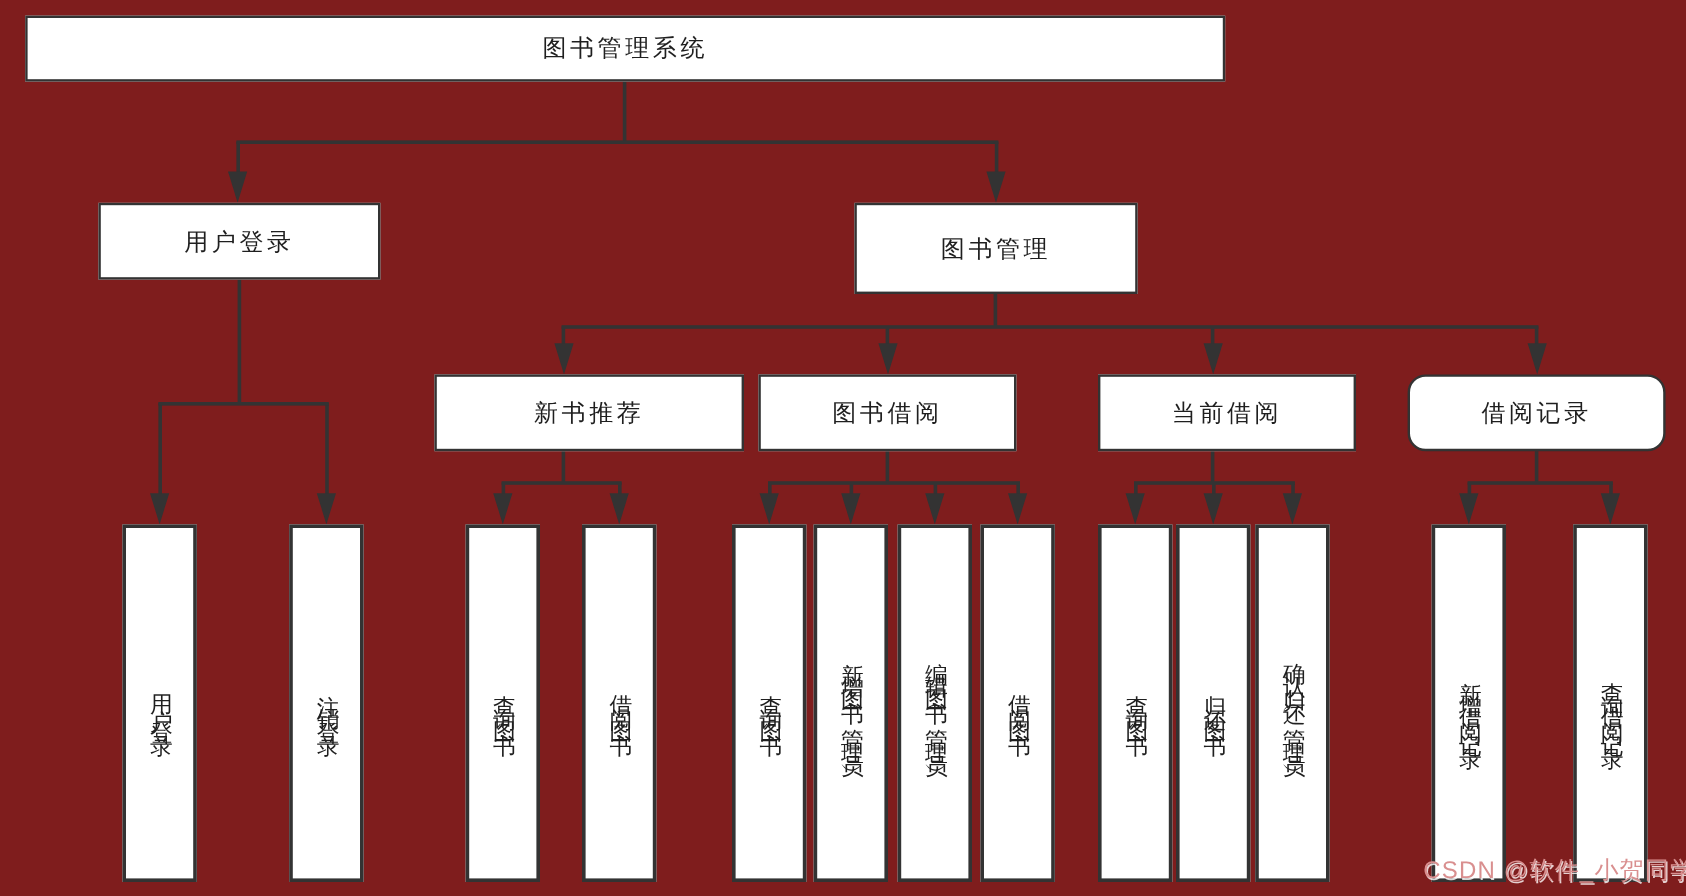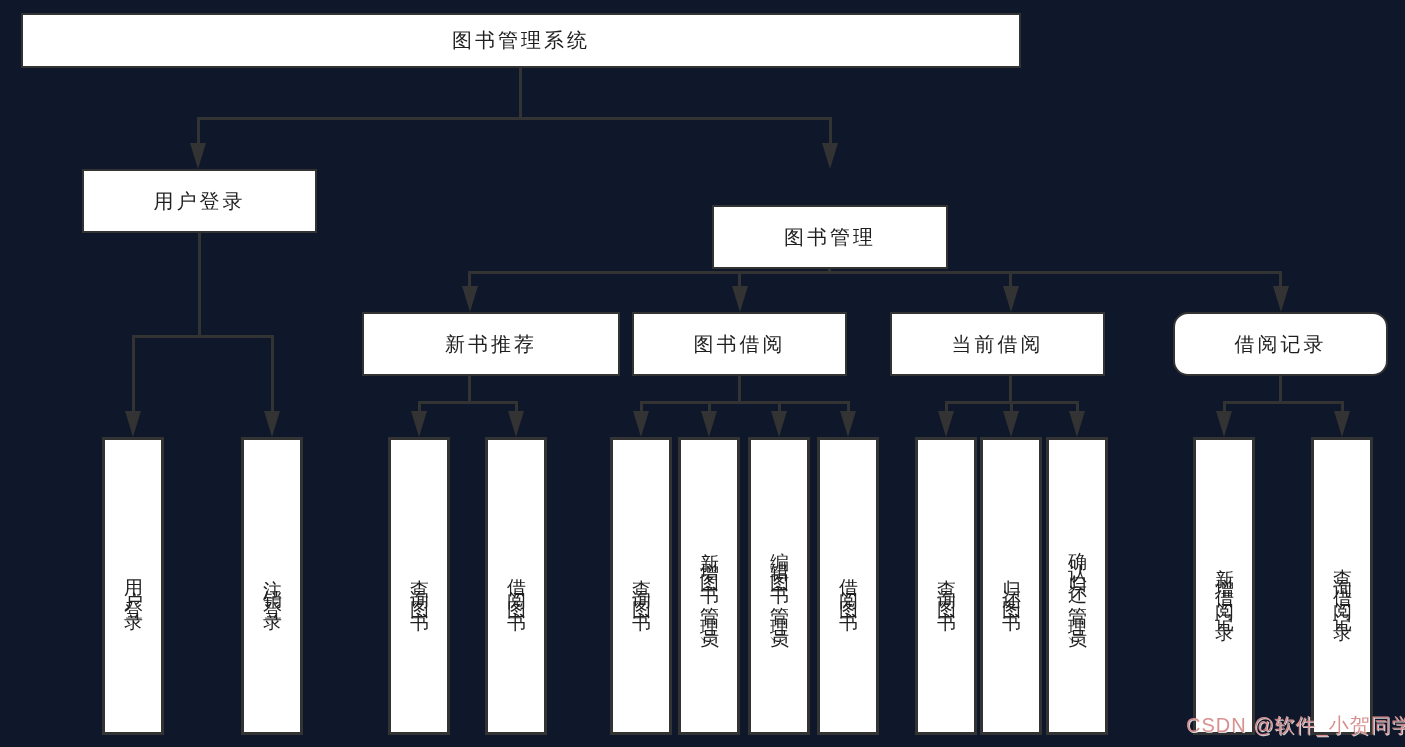--- a/index.html
+++ b/index.html
@@ -6,21 +6,21 @@
     --line:#333333;
     --text:#1f1f1f;
     --wm:#d98f8f;
   }
   html,body{margin:0;padding:0;background:#ffffff;}
   body{font-family:"Liberation Sans","DejaVu Sans",sans-serif;}
   #canvas{
     position:relative;
     width:1405px;
     height:747px;
-    background:#0f172a;
+    background:#7f1d1d;
     overflow:hidden;
     text-align:right;
   }
   .box{
     position:absolute;
     background:#ffffff;
     border:2.5px solid var(--line);
     box-sizing:border-box;
     display:flex;
     align-items:center;
@@ -63,25 +63,25 @@
   #watermark .wm-brand{}
 </style>
 </head>
 <body>
 
 <div id="canvas">
 
   <div class="box hbox" style="left:21px;top:13px;width:1000px;height:55px;">图书管理系统</div>
 
   <div class="box hbox" style="left:82px;top:169px;width:235px;height:64px;">用户登录</div>
-  <div class="box hbox" style="left:712px;top:169px;width:236px;height:64px;margin-top:36px;">图书管理</div>
+  <div class="box hbox" style="left:712px;top:169px;width:236px;height:76px;">图书管理</div>
 
   <div class="box hbox" style="left:362px;top:312px;width:258px;height:64px;">新书推荐</div>
   <div class="box hbox" style="left:632px;top:312px;width:215px;height:64px;">图书借阅</div>
-  <div class="box hbox" style="left:890px;top:312px;width:215px;height:64px;">当前借阅</div>
+  <div class="box hbox" style="left:915px;top:312px;width:215px;height:64px;">当前借阅</div>
   <div class="box hbox" style="left:1173px;top:312px;width:215px;height:64px;border-radius:15px;">借阅记录</div>
 
   <div class="box vbox" style="left:102px;top:437px;width:62px;height:298px;">用户登录</div>
   <div class="box vbox" style="left:241px;top:437px;width:62px;height:298px;">注销登录</div>
 
   <div class="box vbox" style="left:388px;top:437px;width:62px;height:298px;">查询图书</div>
   <div class="box vbox" style="left:485px;top:437px;width:62px;height:298px;">借阅图书</div>
 
   <div class="box vbox" style="left:610px;top:437px;width:62px;height:298px;">查询图书</div>
   <div class="box vbox" style="left:678px;top:437px;width:62px;height:298px;">新增图书（管理员）</div>

